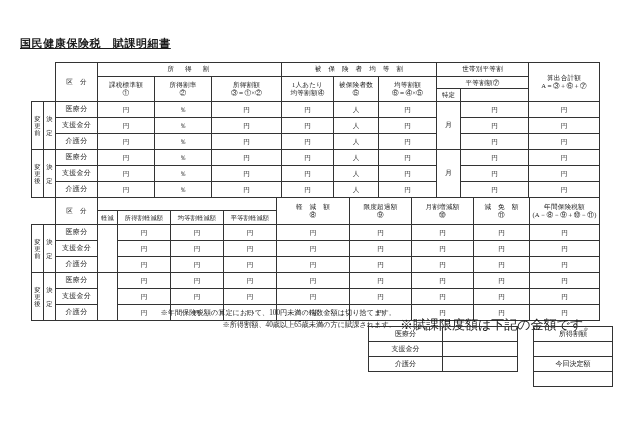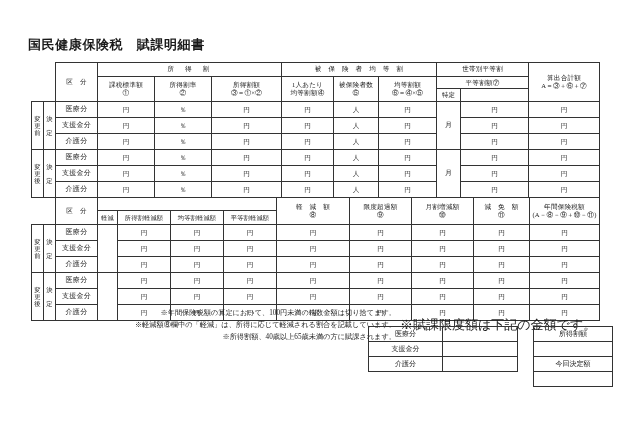--- a/index.html
+++ b/index.html
@@ -19,26 +19,27 @@
   .page {
     position: relative;
     width: 630px;
     height: 439px;
     box-sizing: border-box;
   }
 
   
   .doc-title {
     position: absolute;
-    left: 28px;
+    left: 20px;
     top: 36px;
-    font-size: 13px;
+    font-size: 11px;
     letter-spacing: 0.6px;
     white-space: nowrap;
     font-weight: 600;
+    text-decoration: underline;
   }
 
   
   table.grid {
     border-collapse: collapse;
     table-layout: fixed;
     font-size: 7px;
     line-height: 1.15;
   }
   table.grid th,
@@ -422,21 +423,20 @@
       <td class="unit-cell">円</td>
       <td class="unit-cell">円</td>
       <td class="unit-cell">円</td>
       <td class="unit-cell">円</td>
     </tr>
   </tbody>
     </table>
 
   <div class="notes">
     <p>※年間保険税額の算定において、100円未満の端数金額は切り捨てます。</p>
-    <p>※軽減額⑧欄中の「軽減」は、所得に応じて軽減される割合を記載しています。</p>
     <p>※所得割額、40歳以上65歳未満の方に賦課されます。</p>
   </div>
 
   <div class="limit-note">※賦課限度額は下記の金額です。</div>
   <table class="grid" id="table-limit">
     <tbody>
         <tr>
       <td>医療分</td>
       <td class="limit-value"></td>
     </tr>

